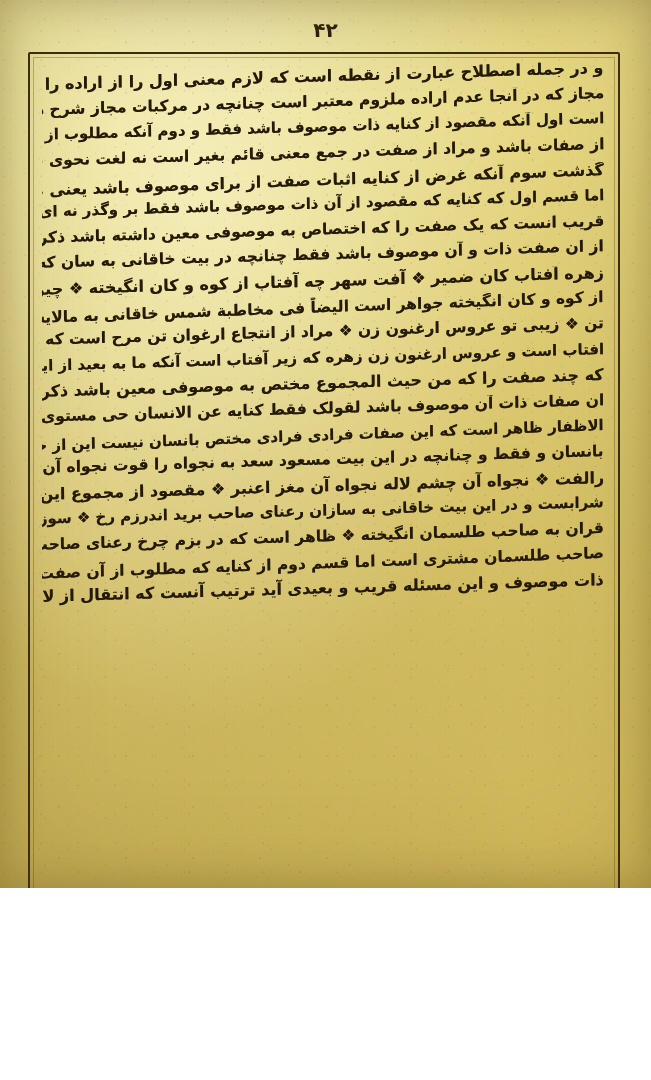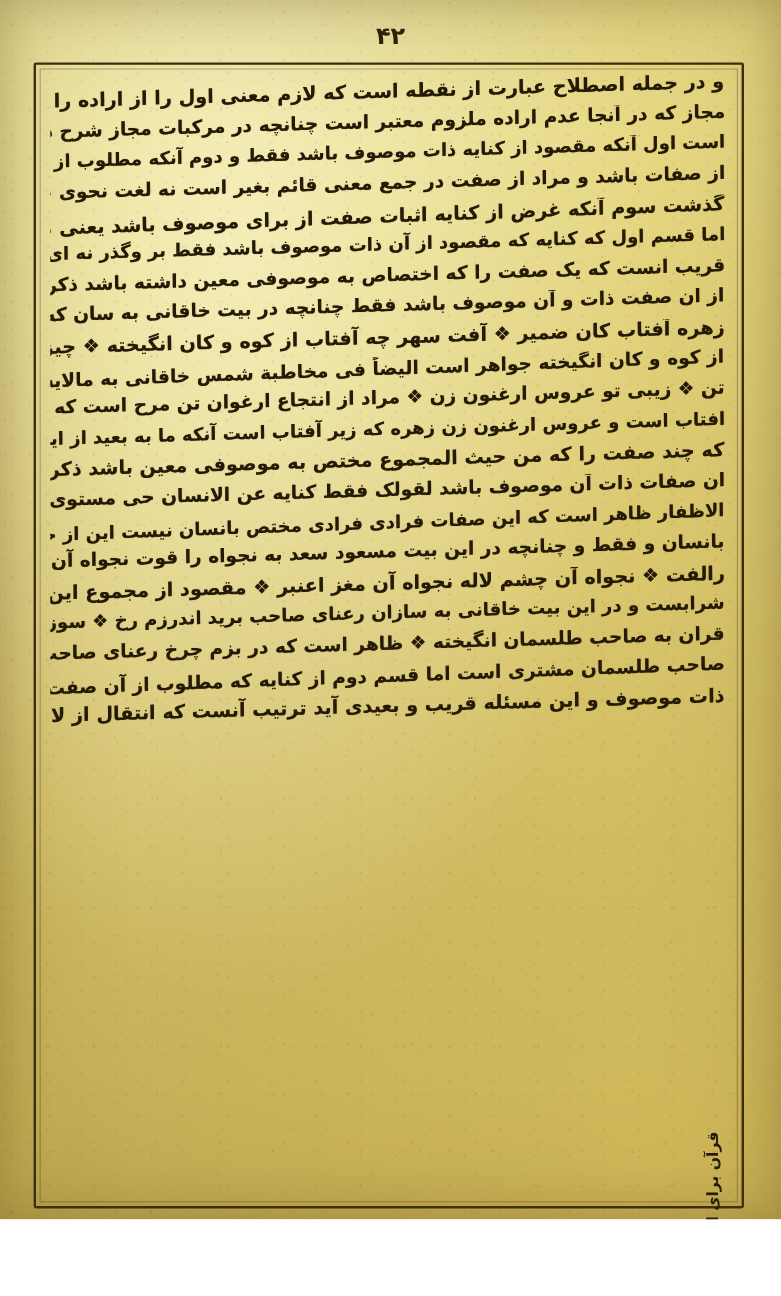--- a/index.html
+++ b/index.html
@@ -11,21 +11,21 @@
     width: 651px;
     height: 1080px;
     overflow: hidden;
     font-family: "DejaVu Sans", sans-serif;
   }
 
   
   .page {
     position: relative;
     width: 651px;
-    height: 1016px;
+    height: 888px;
     background:
       radial-gradient(ellipse at 30% 20%, rgba(255,255,230,0.55) 0%, rgba(255,255,230,0) 55%),
       radial-gradient(ellipse at 80% 75%, rgba(150,120,40,0.18) 0%, rgba(150,120,40,0) 60%),
       radial-gradient(ellipse at 10% 95%, rgba(120,95,30,0.22) 0%, rgba(120,95,30,0) 55%),
       linear-gradient(170deg, #e9dc8a 0%, #e4d47c 35%, #ddc96c 70%, #d8c05f 100%);
     box-sizing: border-box;
     overflow: hidden;
   }
   
   .grain {

